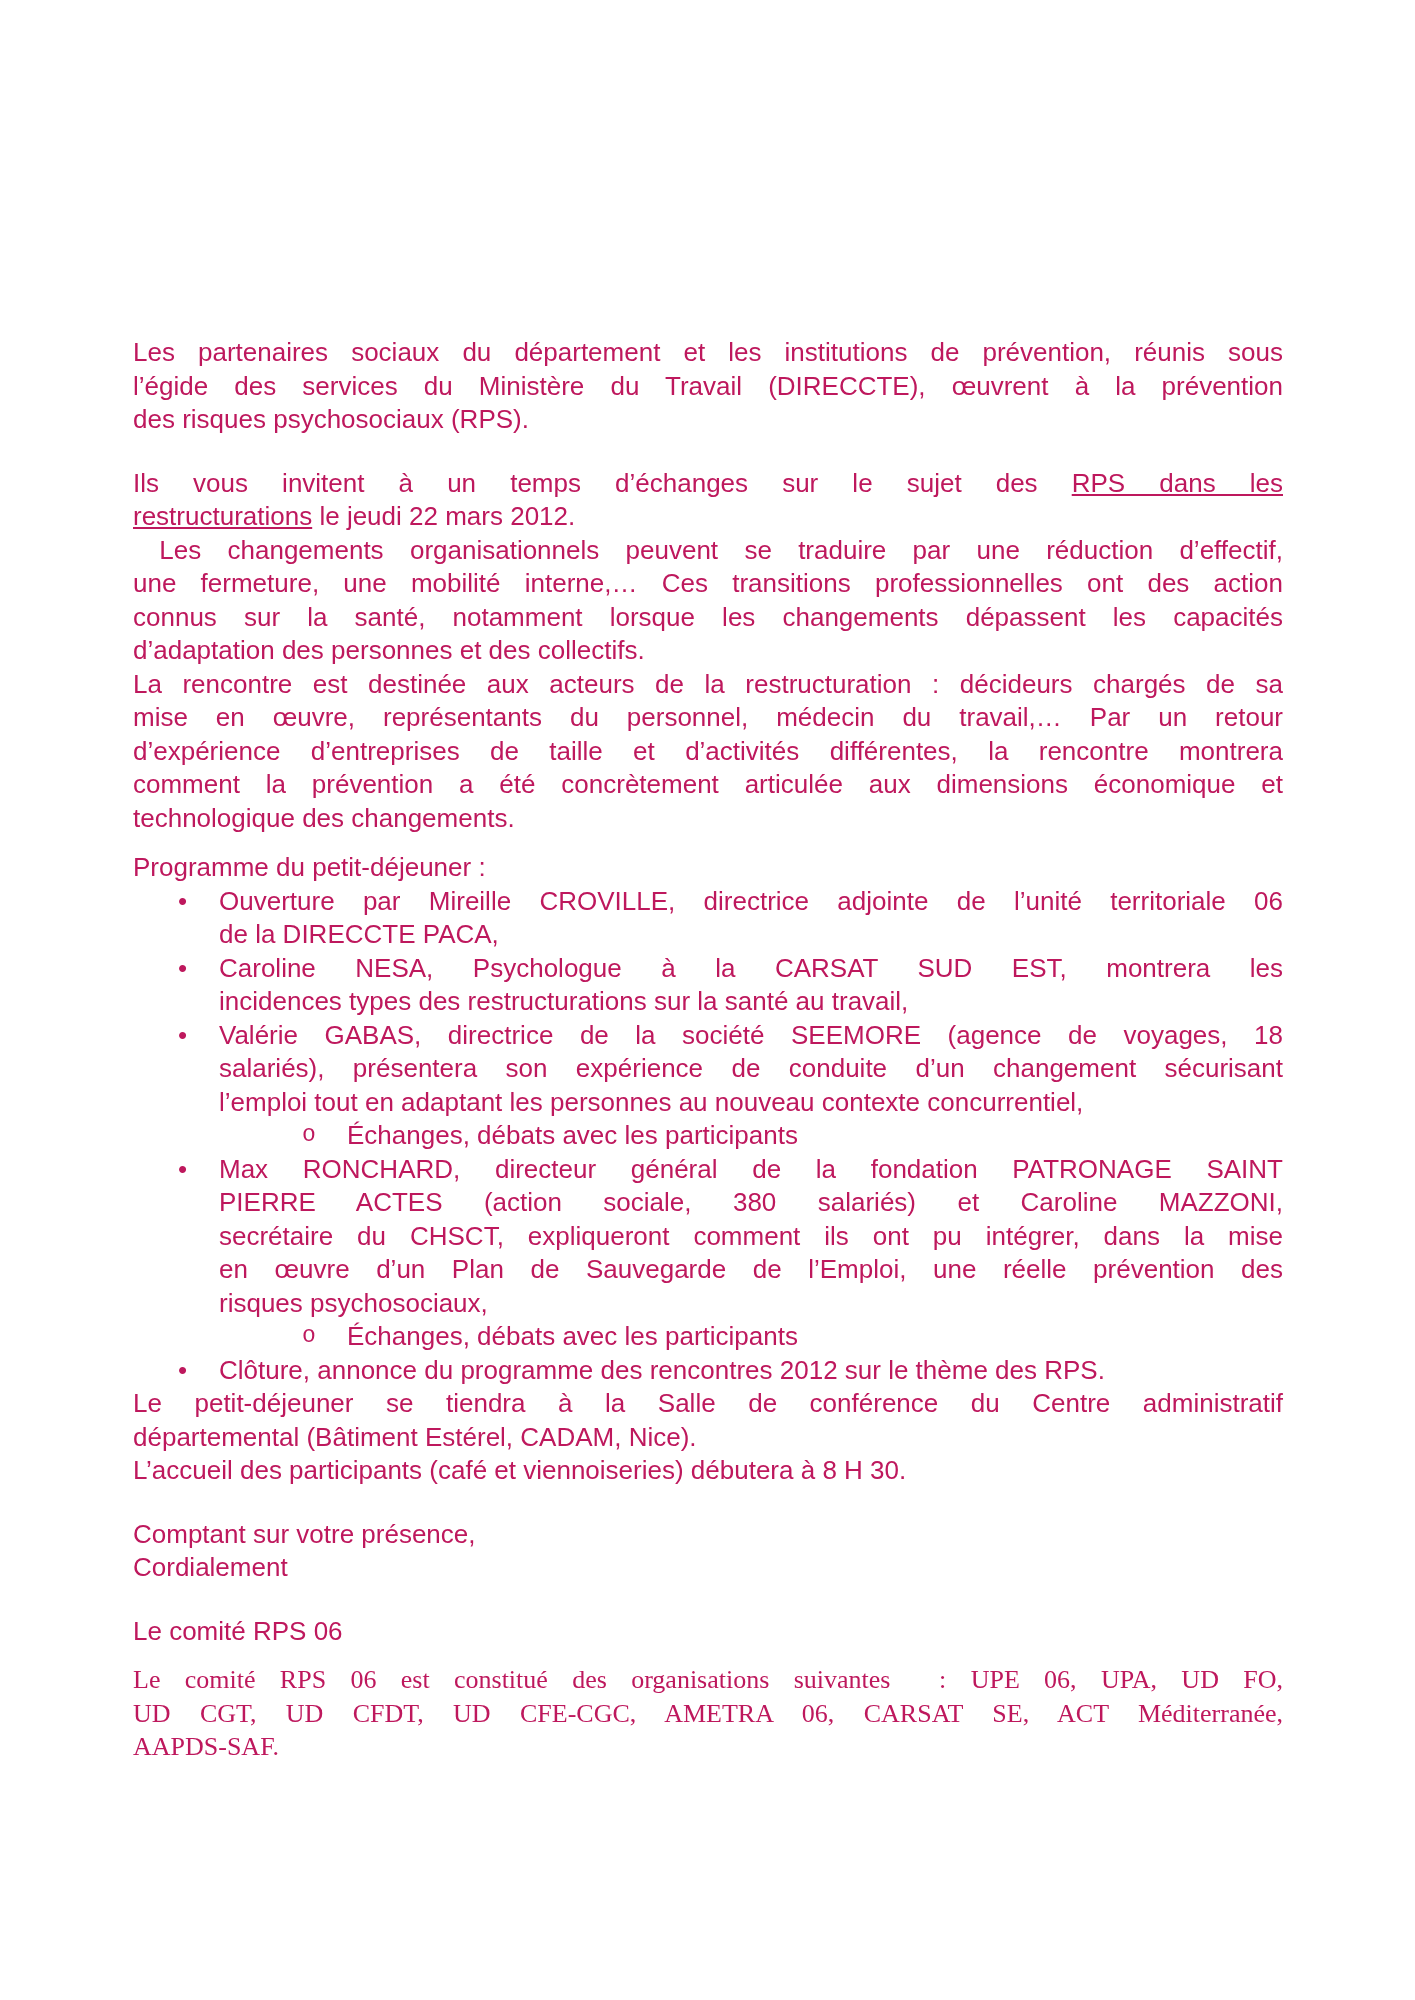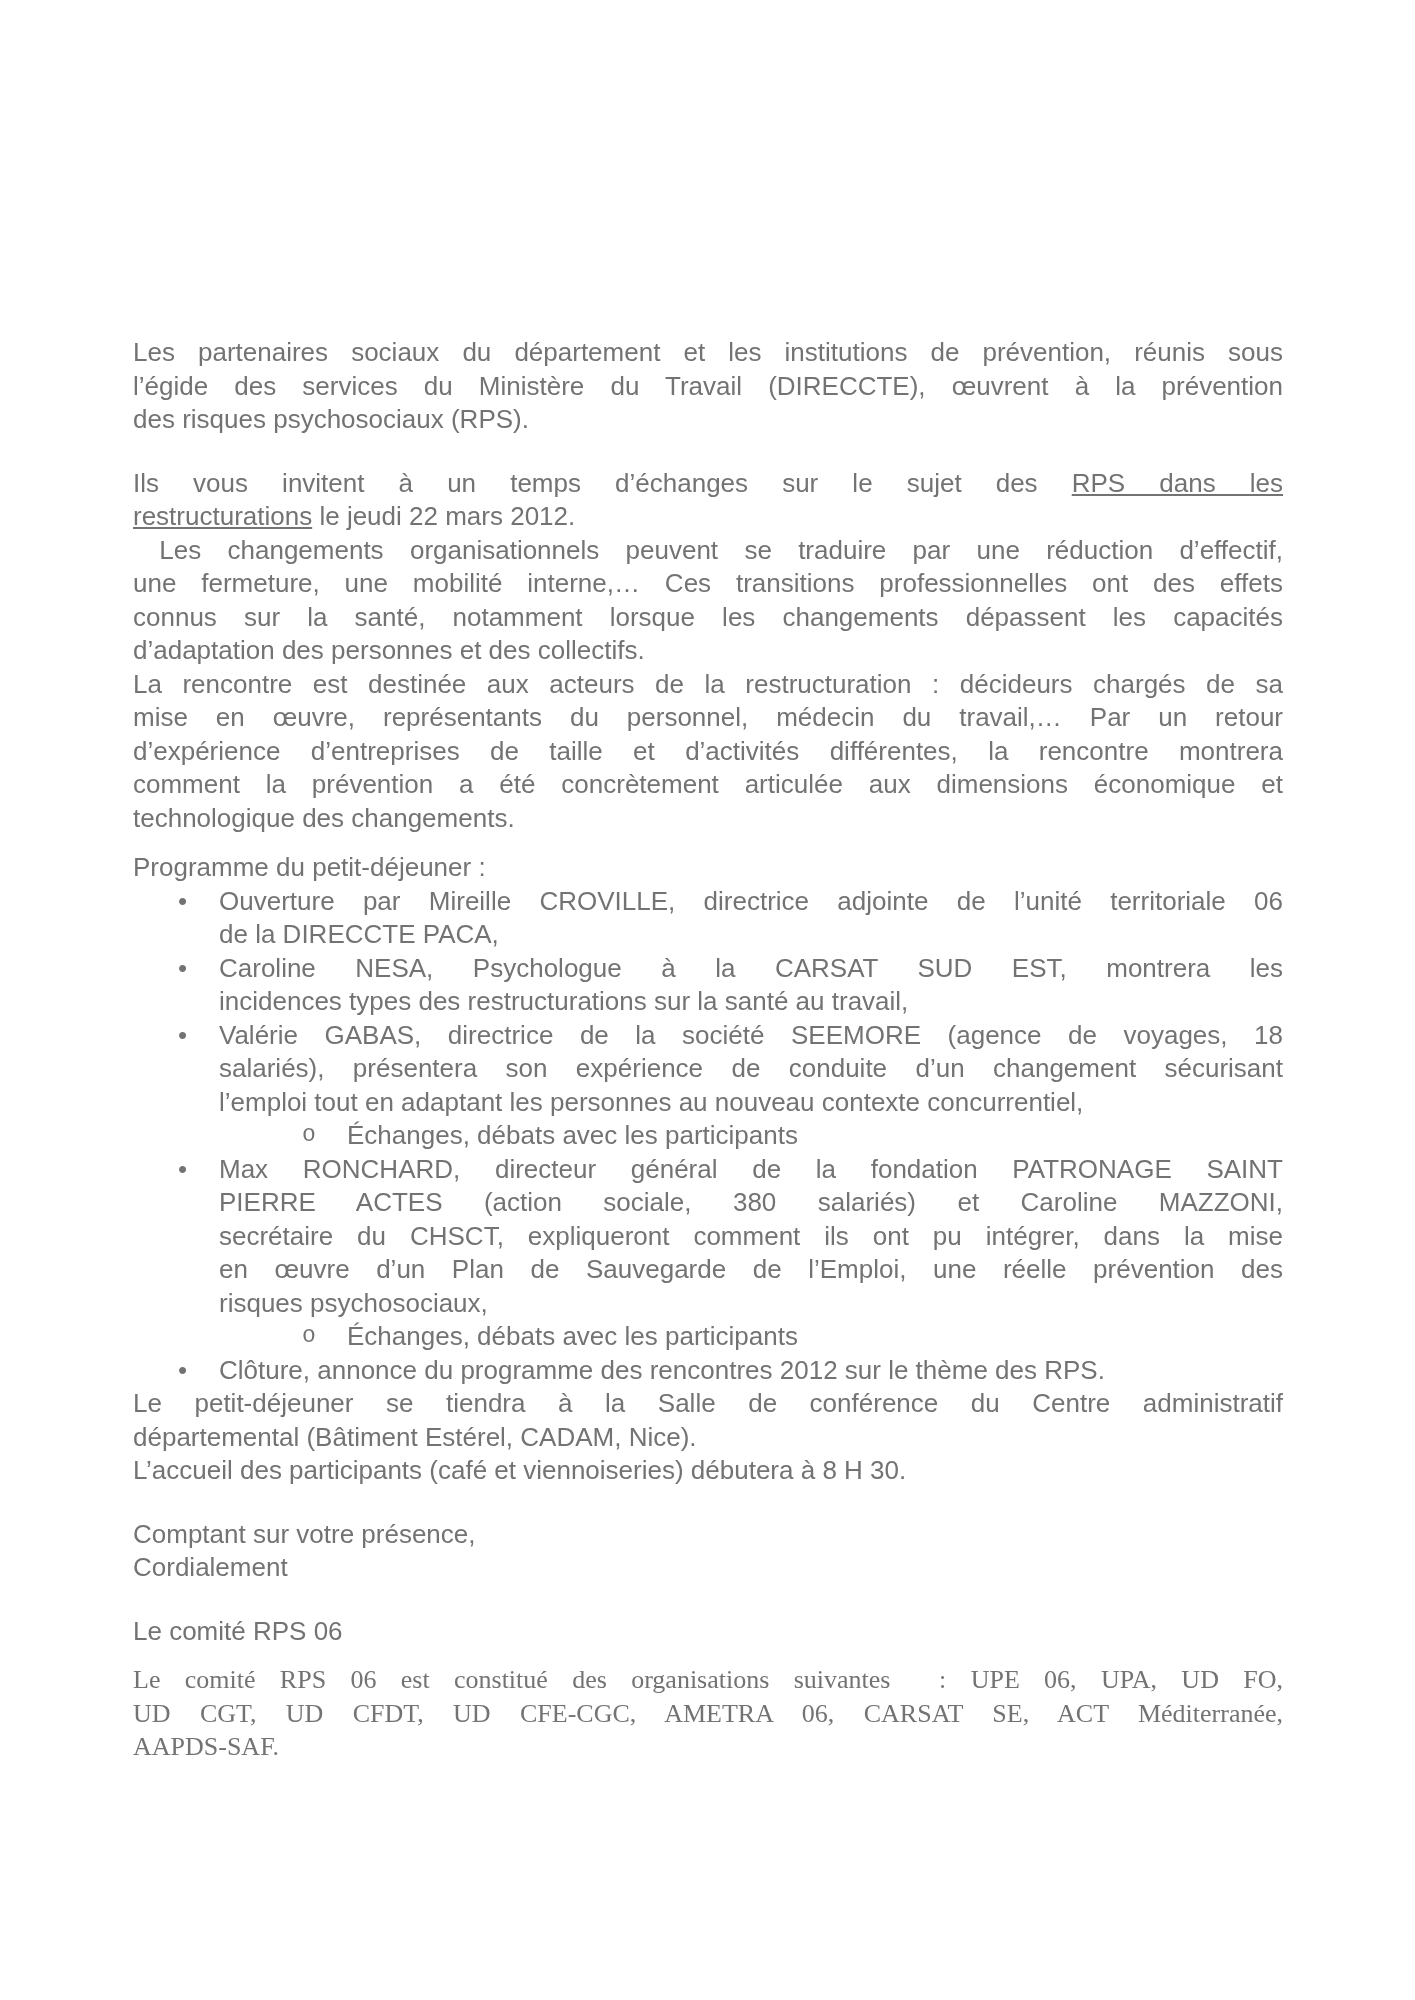--- a/index.html
+++ b/index.html
@@ -6,21 +6,21 @@
   .page {
     position: relative;
     width: 1415px;
     height: 2000px;
     box-sizing: border-box;
     background: #ffffff;
     padding: 336px 132px 0 133px;
     font-family: "Liberation Sans", "DejaVu Sans", sans-serif;
     font-size: 26px;
     line-height: 33.5px;
-    color: #737373;
+    color: #be185d;
   }
   .para { margin: 0; }
   .mt26 { margin-top: 16px; }
   .mt30 { margin-top: 30px; }
   .mt33 { margin-top: 15px; font-family: Liberation Serif, serif; }
   .mt63 { }
   .line { text-align: left; }
   .line.j { text-align: justify; text-align-last: justify; }
   .line span.b { font-weight: normal; }
   .line span.u { text-decoration: underline; text-align: right; }
@@ -48,21 +48,21 @@
       <div class="line"><span>des risques psychosociaux (RPS).</span></div>
     </div>
 
   <div class="para mt30">
       <div class="line j"><span>Ils vous invitent à un temps d’échanges sur le sujet des </span><span class="u">RPS dans les</span></div>
       <div class="line"><span class="u">restructurations</span><span> le </span><span class="b">jeudi 22 mars 2012</span><span>.</span></div>
     </div>
 
   <div class="para">
       <div class="line j"><span>&nbsp;Les changements organisationnels peuvent se traduire par une réduction d’effectif,</span></div>
-      <div class="line j"><span>une fermeture, une mobilité interne,… Ces transitions professionnelles ont des effets</span></div>
+      <div class="line j"><span>une fermeture, une mobilité interne,… Ces transitions professionnelles ont des action</span></div>
       <div class="line j"><span>connus sur la santé, notamment lorsque les changements dépassent les capacités</span></div>
       <div class="line"><span>d’adaptation des personnes et des collectifs.</span></div>
     </div>
 
   <div class="para">
       <div class="line j"><span>La rencontre est destinée aux acteurs de la restructuration : décideurs chargés de sa</span></div>
       <div class="line j"><span>mise en œuvre, représentants du personnel, médecin du travail,… Par un retour</span></div>
       <div class="line j"><span>d’expérience d’entreprises de taille et d’activités différentes, la rencontre montrera</span></div>
       <div class="line j"><span>comment la prévention a été concrètement articulée aux dimensions économique et</span></div>
       <div class="line"><span>technologique des changements.</span></div>

